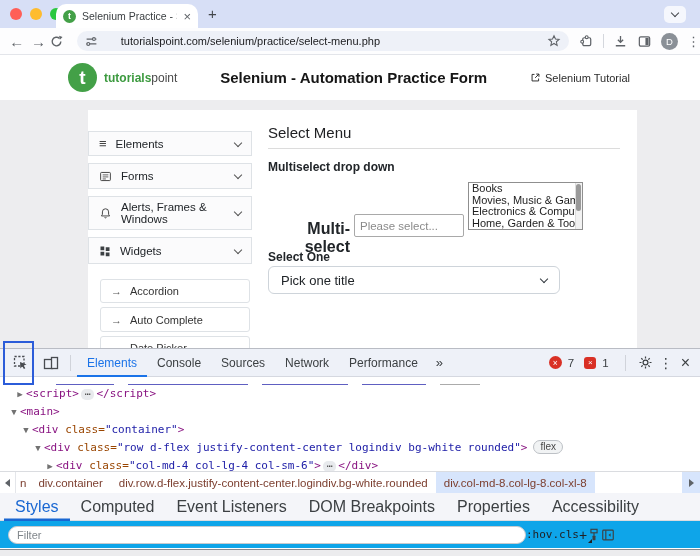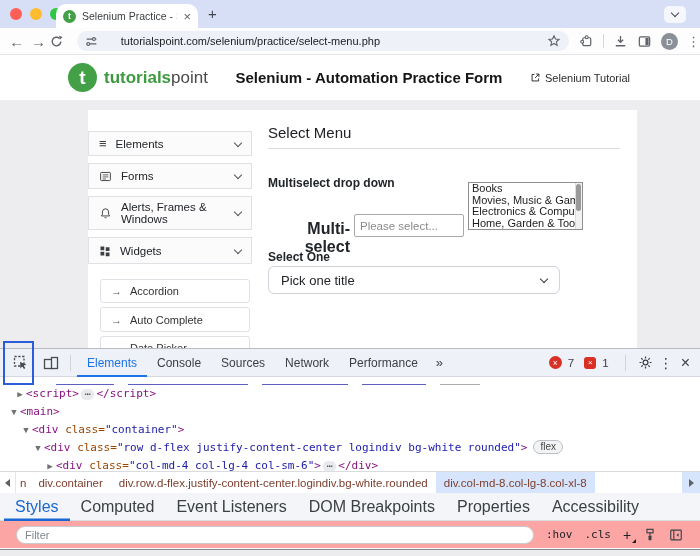--- a/index.html
+++ b/index.html
@@ -24,21 +24,21 @@
   .addr-url{font-size:11px;color:#202124;flex:1;white-space:nowrap;overflow:hidden;}
   .tb-icons{display:flex;align-items:center;gap:9px;margin-left:10px;}
   .sep-v{width:1px;height:14px;background:#d4d7dd;}
   .avatar{width:17px;height:17px;border-radius:50%;background:#8a9097;color:#fff;font-size:9.5px;display:flex;align-items:center;justify-content:center;}
   .kebab{font-size:13px;color:#5f6368;}
   
   .page{position:absolute;left:0;top:55px;width:700px;height:293px;background:#ededef;overflow:hidden;}
   .sitehead{height:45px;background:#fff;display:flex;align-items:center;padding:0 70px 0 68px;}
   .logo{display:flex;align-items:center;gap:7px;}
   .logo-circle{width:29px;height:29px;border-radius:50%;background:#43a047;color:#fff;font-weight:bold;font-size:19px;display:flex;align-items:center;justify-content:center;}
-  .brand{font-size:17px;}
+  .brand{font-size:12px;}
   .brand b{color:#3c9a3f;}
   .brand span{color:#4a4a4a;}
   .site-title{flex:1;text-align:center;font-size:15px;font-weight:bold;color:#161616;}
   .tut-link{display:flex;align-items:center;gap:4px;font-size:11px;color:#2c2c2c;white-space:nowrap;}
   .card{position:absolute;left:88px;top:55px;width:549px;height:260px;background:#fff;}
   
   .acc{position:absolute;left:0;width:164px;height:26px;border:1px solid #dee2e6;background:#fbfbfc;display:flex;align-items:center;padding:0 10px;gap:9px;}
   .acc-label{font-size:11.5px;color:#212529;flex:1;line-height:12px;}
   .acc .chev{margin:0 0 0 0;border-color:#555;margin-top:-2px;}
   .sub{position:absolute;left:12px;width:150px;height:24px;border:1px solid #dee2e6;border-radius:3px;background:#fff;display:flex;align-items:center;padding:0 10px;gap:8px;font-size:11px;color:#333;}
@@ -87,21 +87,21 @@
   .tri-l{width:0;height:0;border-top:4px solid transparent;border-bottom:4px solid transparent;border-right:5px solid #5f6368;}
   .tri-r{width:0;height:0;border-top:4px solid transparent;border-bottom:4px solid transparent;border-left:5px solid #5f6368;}
   .crumb{padding:0 8px;height:100%;display:flex;align-items:center;flex:none;}
   .crumb.hl{background:#d7e5fc;}
   .cr-navr{width:18px;height:100%;background:#d7e5fc;display:flex;align-items:center;justify-content:center;margin-left:auto;flex:none;}
   
   .stabs{height:28px;background:#f4f5f9;border-bottom:1px solid #dadce0;display:flex;align-items:center;padding-left:4px;}
   .stab{font-size:16px;color:#3c4043;padding:0 11px;height:28px;display:flex;align-items:center;}
   .stab.active{color:#1967d2;box-shadow:inset 0 -2.5px 0 #1967d2;}
   
-  .frow{height:27px;background:#fca5a5;display:flex;align-items:center;padding:0 16px;gap:12px;}
+  .frow{height:27px;background:#0ea5e9;display:flex;align-items:center;padding:0 8px;gap:0;}
   .filter{width:518px;height:18px;border:1px solid #c8cace;border-radius:9px;font-size:11px;padding:0 8px;color:#333;font-family:"Liberation Sans",sans-serif;}
   .filter::placeholder{color:#80868b;}
   .tok{font-family:"DejaVu Sans Mono",monospace;font-size:11px;color:#202124;}
   .plus{font-size:14px;color:#202124;position:relative;}
   .plus i{position:absolute;right:-5px;bottom:0;width:0;height:0;border-left:4px solid transparent;border-bottom:4px solid #202124;}
   .winbottom{position:absolute;left:0;top:549px;width:700px;height:1px;background:#86898f;}
   .below{position:absolute;left:0;top:550px;width:700px;height:6px;background:#ececee;}
 </style>
 </head>
 <body>
@@ -221,21 +221,21 @@
         <span class="ar">→</span>
         <span>Auto Complete</span>
       </div>
       <div class="sub" style="top:226px">
         <span class="ar">→</span>
         <span>Date Picker</span>
       </div>
 
       <div class="c-head">Select Menu</div>
       <div class="c-div"></div>
-      <div class="lbl" style="left:180px;top:66px">Multiselect drop down</div>
+      <div class="lbl" style="left:180px;top:50px">Multiselect drop down</div>
 
       <div class="listbox">
         <div class="opt">Books</div>
         <div class="opt">Movies, Music &amp; Games</div>
         <div class="opt">Electronics &amp; Computers</div>
         <div class="opt">Home, Garden &amp; Tools</div>
         <div class="lb-scroll">
             <div class="lb-thumb"></div>
           </div>
       </div>

